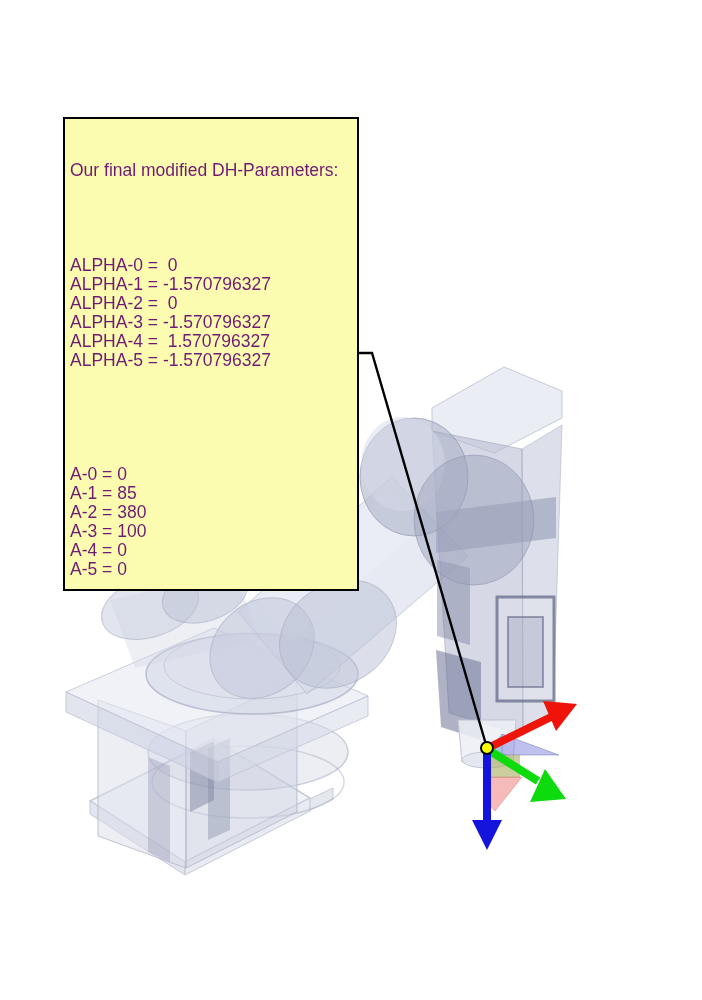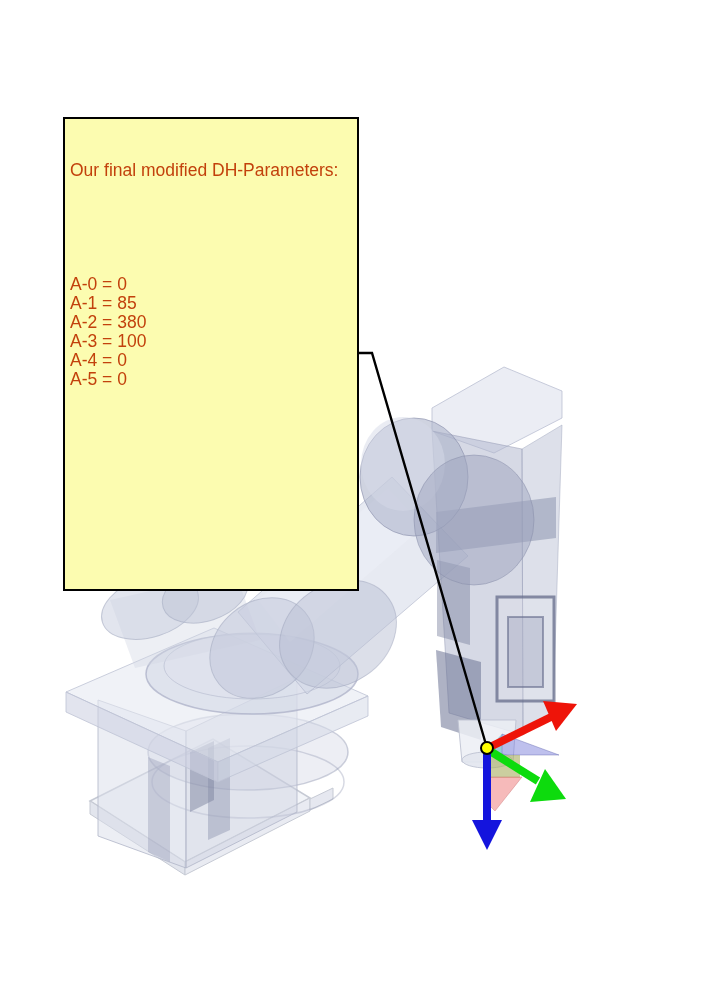--- a/index.html
+++ b/index.html
@@ -2,21 +2,21 @@
 <html><head>
 <meta charset="utf-8">
 <style>
   html,body{margin:0;padding:0;background:#fff;}
   .stage{position:relative;width:702px;height:1000px;background:#ffffff;overflow:hidden;
          font-family:"Liberation Sans",sans-serif;}
   .stage svg{position:absolute;left:0;top:0;}
   .note{position:absolute;left:63px;top:117px;width:296px;height:474px;
         box-sizing:border-box;border:2px solid #000;background:#fcfcb0;
         padding:4px 0 0 5px;overflow:hidden;
-        font-size:17.5px;line-height:19px;color:#c2410c;white-space:pre;}
+        font-size:17.5px;line-height:19px;color:#701a75;white-space:pre;}
   .note .blk{white-space:pre;}
   .note .title{margin:0;}
   .note .alpha{margin-top:38px;}
   .note .a{margin-top:57px;}
 </style>
 </head>
 <body>
 
 <div class="stage">
 
@@ -109,20 +109,26 @@
     <g>
       <line x1="487" y1="753" x2="487" y2="823" stroke-width="8" stroke="#1414dd"></line>
       <polygon points="472,820 502,820 487,850" fill="#1414dd"></polygon>
     </g>
     <circle cx="487" cy="748" r="6" stroke="#000000" stroke-width="2" fill="#ffff00"></circle>
   </g>
 </svg>
 
   <div class="note" style="background-color: rgb(252, 252, 176);">
     <div class="title">Our final modified DH-Parameters:</div>
+    <div class="blk alpha">ALPHA-0 =  0
+ALPHA-1 = -1.570796327
+ALPHA-2 =  0
+ALPHA-3 = -1.570796327
+ALPHA-4 =  1.570796327
+ALPHA-5 = -1.570796327</div>
     <div class="blk a">A-0 = 0
 A-1 = 85
 A-2 = 380
 A-3 = 100
 A-4 = 0
 A-5 = 0</div>
     
   </div>
 
 </div>

